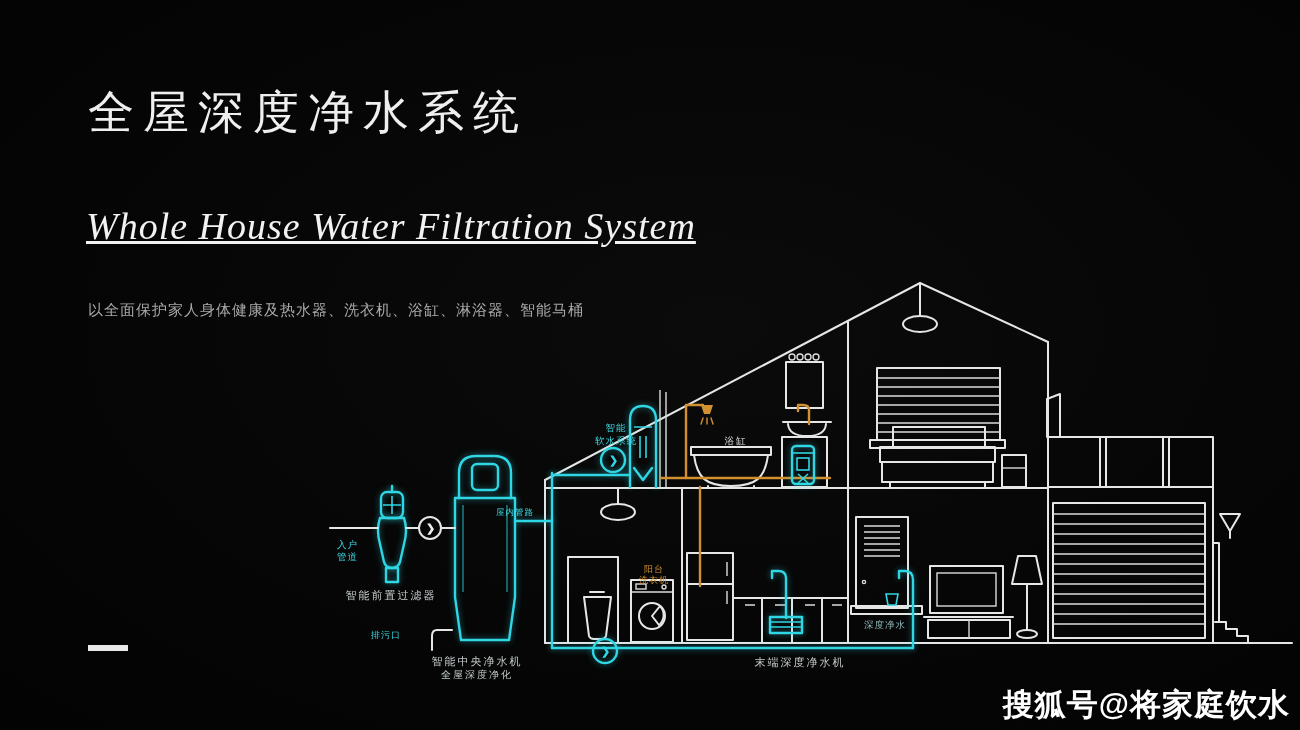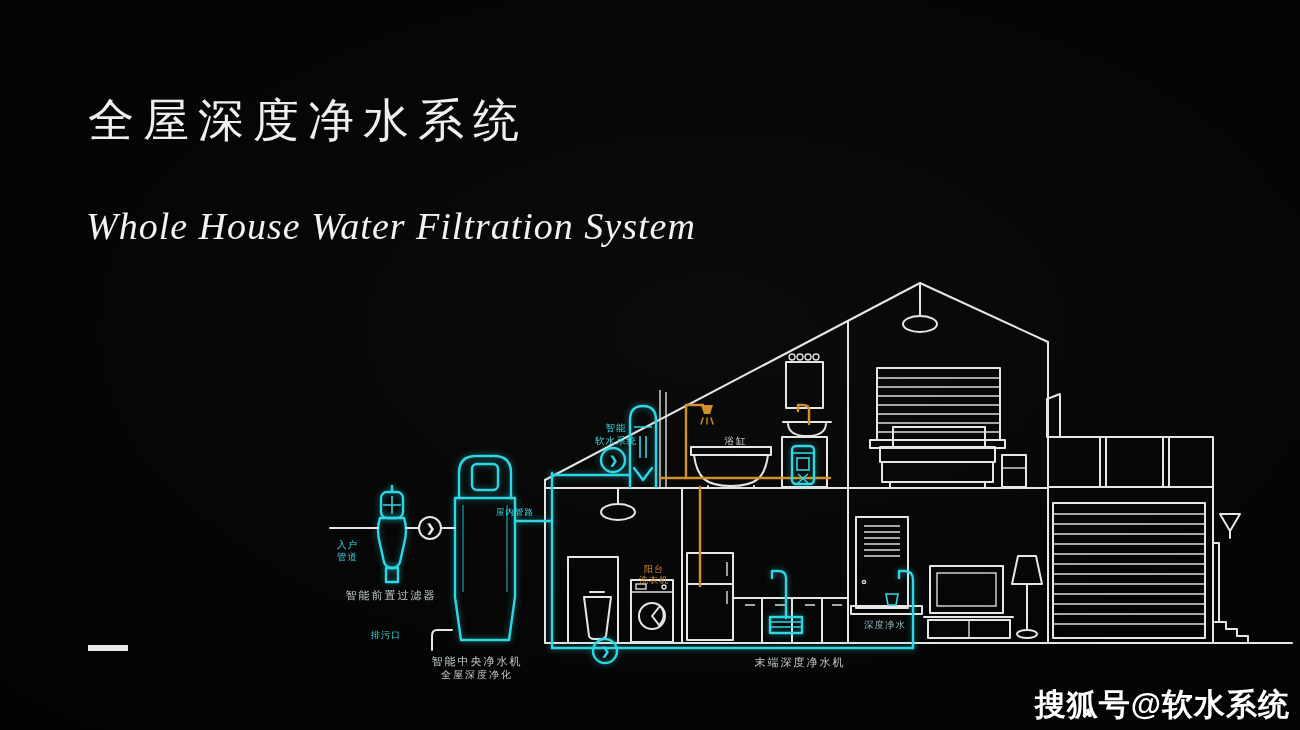--- a/index.html
+++ b/index.html
@@ -3,25 +3,25 @@
 <meta charset="utf-8">
 <style>
   html,body{margin:0;padding:0;}
   body{
     width:1300px;height:730px;position:relative;overflow:hidden;
     background:radial-gradient(ellipse at 55% 45%, #0b0b0b 0%, #060606 55%, #030303 100%);
     font-family:"Liberation Serif", serif;
   }
   .title{
     position:absolute;left:88px;top:82px;
-    font-size:46px;letter-spacing:9px;color:#efefef;font-weight:400;margin-top:8px;
+    font-size:46px;letter-spacing:9px;color:#efefef;font-weight:400;
   }
   .subtitle{
     position:absolute;left:86px;top:204px;
-    font-size:38px;font-style:italic;letter-spacing:1px;color:#f2f2f2;
+    font-size:38px;font-style:italic;letter-spacing:1px;color:#f2f2f2;text-decoration:underline;
   }
   .paragraph{
     position:absolute;left:88px;top:298px;width:560px;
     font-size:15px;line-height:24px;letter-spacing:1px;color:#a9a9a9;
   }
   .paragraph div{white-space:nowrap;}
   .dash{
     position:absolute;left:88px;top:645px;width:40px;height:6px;background:#e9e9e9;
   }
   .watermark{
@@ -47,20 +47,21 @@
   .arrow-w{fill:#f0f0f0;font-size:11px;font-weight:700;}
   .arrow-c{fill:#2fd6e3;font-size:11px;font-weight:700;}
 </style>
 </head>
 <body>
 
 <div class="title">全屋深度净水系统</div>
 <div class="subtitle">Whole House Water Filtration System</div>
 
 <div class="paragraph">
+  <div>以全面保护家人身体健康及热水器、洗衣机、浴缸、淋浴器、智能马桶</div>
 </div>
 
 <div class="dash"></div>
 
 <svg width="1300" height="730" viewBox="0 0 1300 730">
 
   <g>
     <path class="st" d="M545,643 H1292"></path>
     <path class="st" d="M545,480 V643"></path>
     <path class="st" d="M545,480 L920,283 L1048,342"></path>
@@ -274,13 +275,13 @@
   <text class="lbl-white" x="736" y="444" text-anchor="middle">浴缸</text>
 
   <text class="lbl-orange" x="654" y="572" text-anchor="middle">阳台</text>
   <text class="lbl-orange" x="654" y="583" text-anchor="middle">洗衣机</text>
 
   <text class="lbl-gray" x="800" y="666" text-anchor="middle">末端深度净水机</text>
 
   <text class="lbl-teal" x="885" y="628" text-anchor="middle">深度净水</text>
 </svg>
 
-<div class="watermark">搜狐号@软水系统</div>
+<div class="watermark">搜狐号@将家庭饮水</div>
 
 </body></html>

